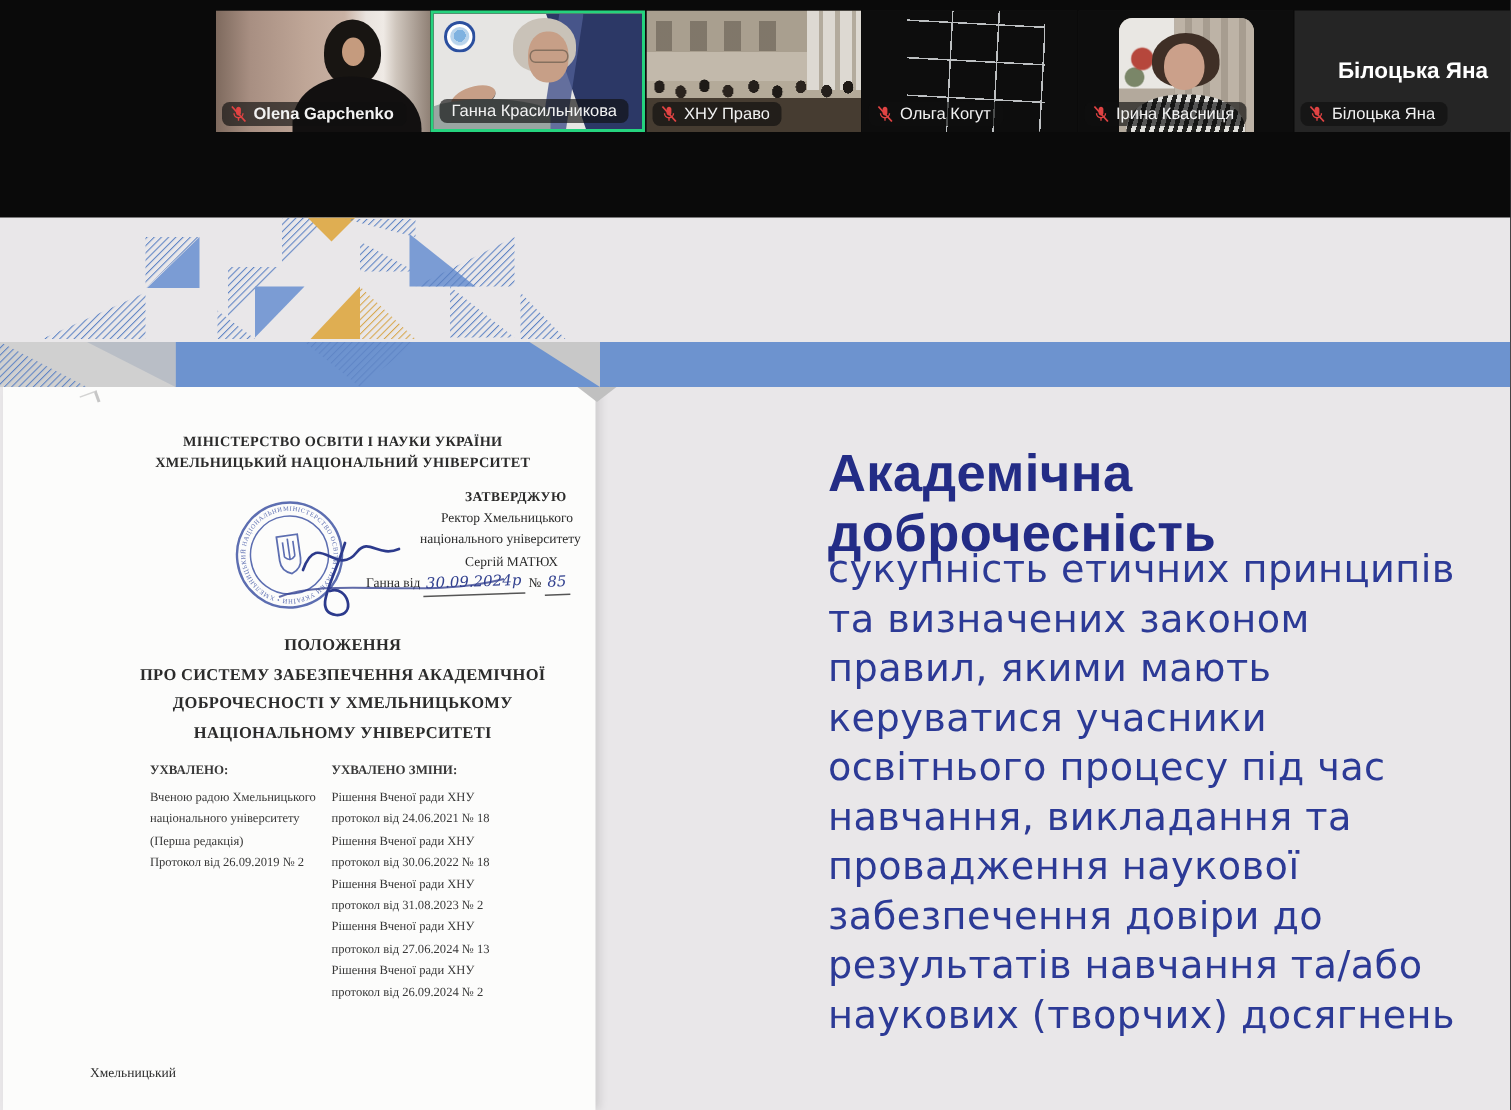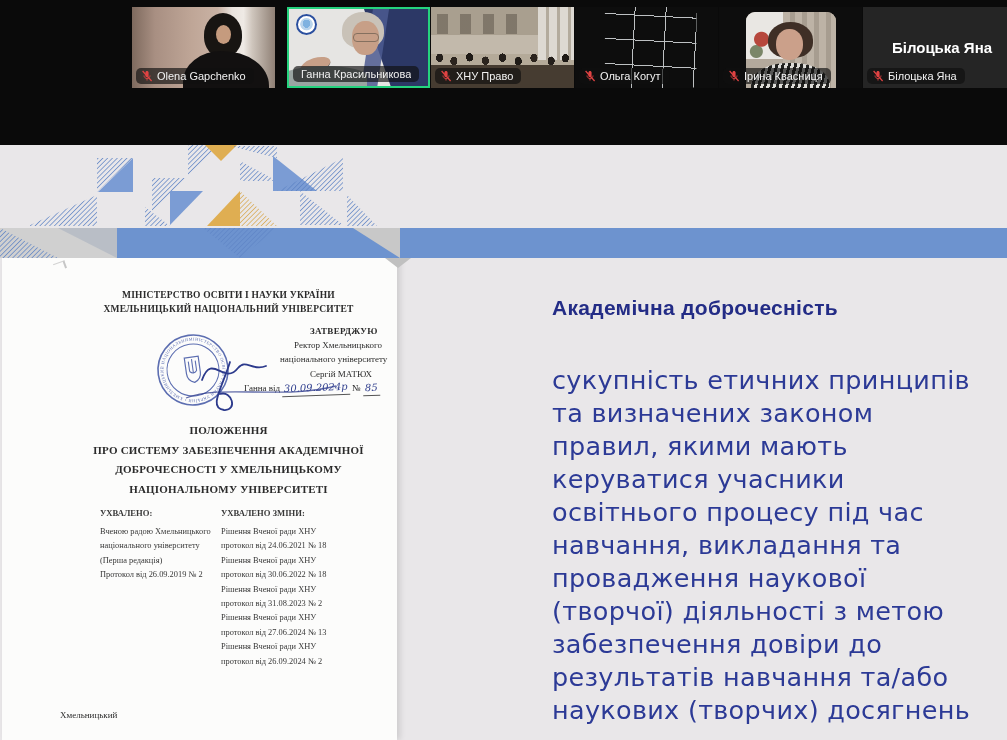--- a/index.html
+++ b/index.html
@@ -2,21 +2,21 @@
 <html><head>
 <meta charset="utf-8">
 <style>
   html,body{margin:0;padding:0;background:#000;}
   #screen{position:relative;width:1007px;height:740px;background:#0a0a0a;overflow:hidden;
           font-family:"Liberation Sans",sans-serif;}
 
   
   .tile{position:absolute;top:7px;width:143px;height:81px;background:#141414;overflow:hidden;box-sizing:border-box;}
   .tile .vid{position:absolute;inset:0;overflow:hidden;}
-  .t1{left:132px;} .t2{left:287px;border:2px solid #25d37e;} .t3{left:431px;}
+  .t1{left:144px;font-weight:bold;} .t2{left:287px;border:2px solid #25d37e;} .t3{left:431px;}
   .t4{left:575px;} .t5{left:719px;} .t6{left:863px;width:158px;background:#252525;}
 
   .plate{position:absolute;left:4px;bottom:4px;display:flex;align-items:center;gap:4px;
          background:rgba(15,15,15,.66);border-radius:5px;padding:2px 8px 2px 5px;max-width:96%;z-index:5;}
   .plate.nomic{padding-left:8px;}
   .pname{color:#f2f2f2;font-size:11px;white-space:nowrap;overflow:hidden;}
   .mic{width:12px;height:12px;flex:0 0 auto;}
   .mic svg{display:block;}
 
   
@@ -104,21 +104,21 @@
   .doc-title{position:absolute;top:163px;left:0;right:0;padding-left:58px;text-align:center;
              font-weight:bold;font-size:11px;line-height:19.5px;letter-spacing:.2px;}
   .cols{position:absolute;top:250px;left:98px;right:8px;display:flex;gap:3px;font-size:8.4px;color:#383838;}
   .col{width:118px;flex:0 0 auto;}
   .col .h{font-weight:bold;font-size:8.6px;margin-bottom:7px;}
   .col .ln{line-height:14.4px;white-space:nowrap;}
   .doc-city{position:absolute;top:452px;left:0;right:0;padding-left:58px;font-size:9px;}
   .fold{position:absolute;left:52px;top:4px;width:10px;height:7px;border-left:2px solid #b9b9b9;
         border-bottom:1px solid #c9c9c9;transform:rotate(160deg);opacity:.8;}
 
-  .slide-title{position:absolute;left:552px;top:151px;z-index:2;font-weight:bold;font-size:21px;
+  .slide-title{position:absolute;left:552px;top:151px;z-index:2;font-weight:bold;font-size:35px;
                letter-spacing:.3px;color:#232c86;font-family:"Liberation Sans",sans-serif;}
   .slide-body{position:absolute;left:552px;top:219px;z-index:2;font-size:25.5px;line-height:33px;
               letter-spacing:.3px;color:#2c3a96;font-family:"DejaVu Sans",sans-serif;}
 </style>
 </head>
 <body>
 
 <div id="screen">
 
   <div class="tile t1">
@@ -347,20 +347,19 @@
 
     <div class="slide-title">Академічна доброчесність</div>
     <div class="slide-body">
       <div>сукупність етичних принципів</div>
       <div>та визначених законом</div>
       <div>правил, якими мають</div>
       <div>керуватися учасники</div>
       <div>освітнього процесу під час</div>
       <div>навчання, викладання та</div>
       <div>провадження наукової</div>
-      <div>(творчої) діяльності з метою</div>
       <div>забезпечення довіри до</div>
       <div>результатів навчання та/або</div>
       <div>наукових (творчих) досягнень</div>
     </div>
   </div>
 
 </div>
 
 </body></html>

